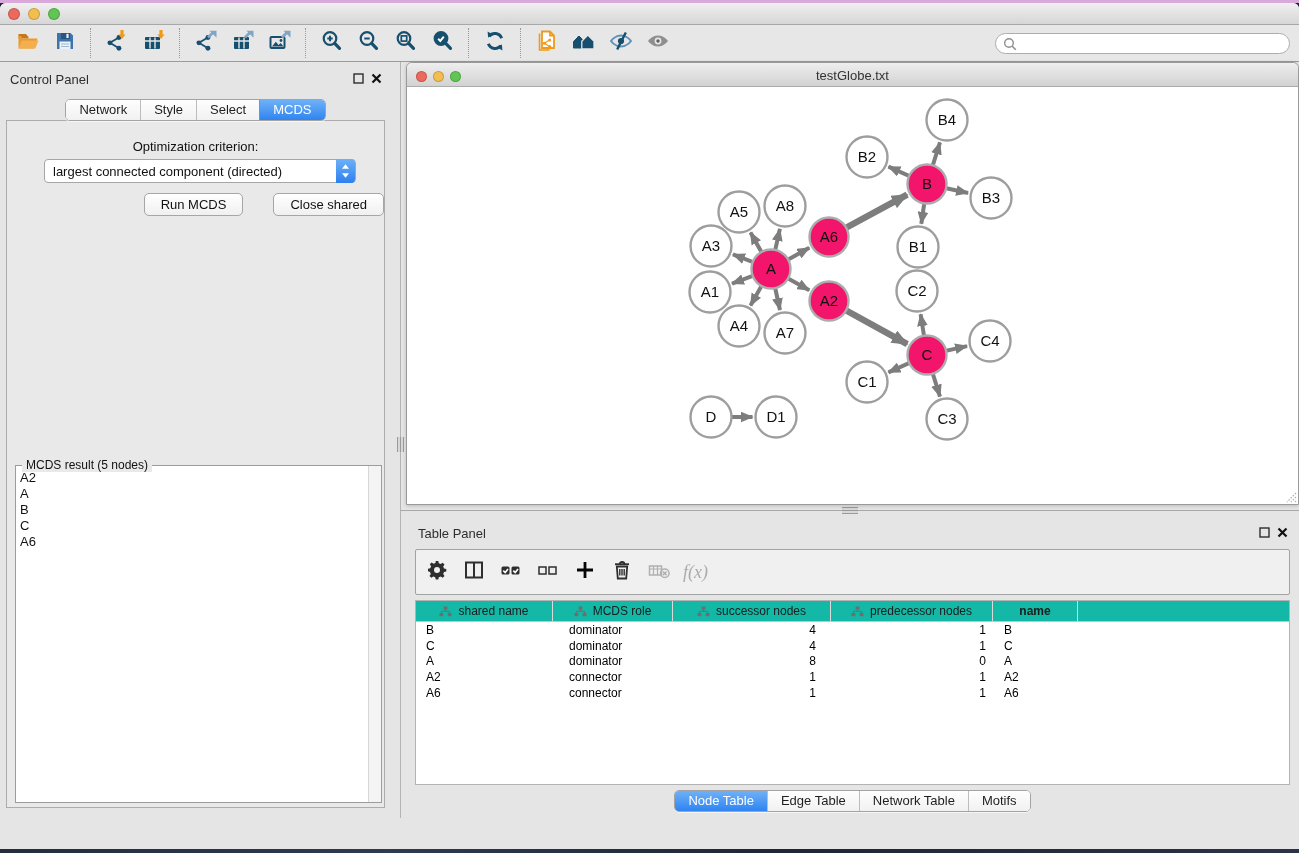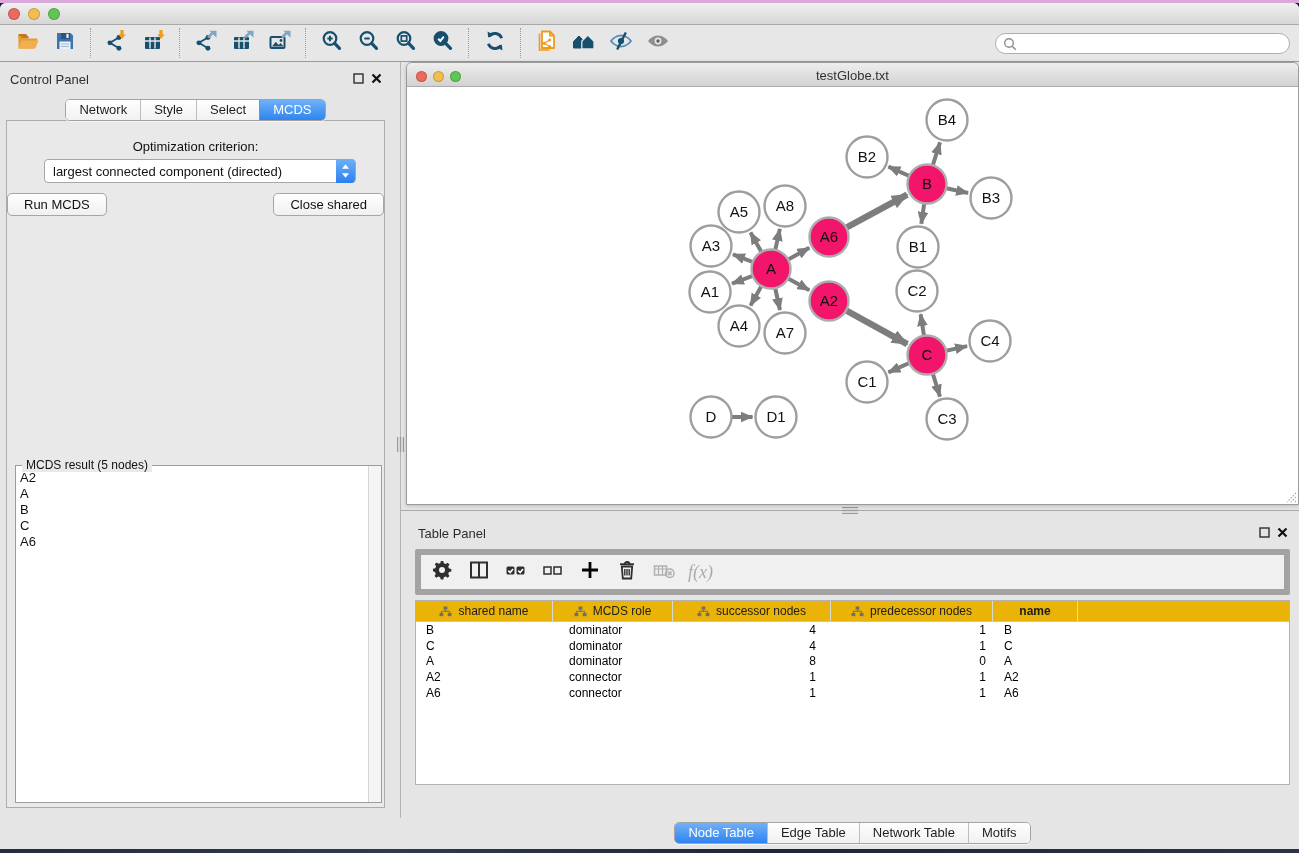--- a/index.html
+++ b/index.html
@@ -56,21 +56,21 @@
   .control-panel { position:absolute; left:0; top:59px; width:391px; height:756px; }
   .cp-tabs { position:absolute; left:0; top:37px; width:100%; text-align:center; z-index:2; }
   .cp-box { position:absolute; left:6px; top:58px; width:379px; height:688px; border:1px solid #ACACAC;
     background:#E9E9E9; }
   .opt-label { position:absolute; left:0; right:0; top:18px; text-align:center; font-size:13px; color:#111; }
   .opt-select { position:absolute; left:37px; top:38px; width:312px; height:24px; background:#fff;
     border:1px solid #A6A6A6; border-radius:4px; font-size:13px; color:#111;
     display:flex; align-items:center; padding-left:8px; }
   .opt-spinner { position:absolute; right:0; top:-1px; width:19px; height:24px; border-radius:0 4px 4px 0;
     background:linear-gradient(#6CB1F8,#2D7FEF); display:flex; align-items:center; justify-content:center; }
-  .cp-buttons { position:absolute; left:0; right:0; top:72px; display:flex; justify-content:space-between; gap:7px; }
+  .cp-buttons { position:absolute; left:0; right:0; top:72px; display:flex; justify-content:flex-end; gap:30px; }
   .btn { height:23px; background:linear-gradient(#FFFFFF,#F0F0F0); border:1px solid #A6A6A6;
     border-radius:5px; font-size:13px; color:#111; padding:0 16px; display:flex; align-items:center; }
   .fieldset { position:absolute; left:8px; top:344px; width:367px; height:338px; border:1px solid #9C9C9C; }
   .fieldset .legend { position:absolute; left:6px; top:-8px; background:#E9E9E9; padding:0 4px;
     font-size:12px; color:#111; }
   .fieldset .list { position:absolute; inset:0; background:#fff; padding:4px 0 0 4px; }
   .fieldset .track { position:absolute; right:0; top:0; bottom:0; width:13px; background:#F4F4F4;
     border-left:1px solid #D6D6D6; }
   .mcds-item { font-size:13px; color:#111; line-height:16px; }
 
@@ -83,32 +83,32 @@
     border-radius:6px 6px 0 0; }
   .net-title .title { position:absolute; left:0; right:0; top:5px; text-align:center; font-size:13px; color:#333; }
   .net-title .lights { top:8px; left:9px; gap:6px; }
   .net-title .light { width:11px; height:11px; }
   .net-canvas { position:absolute; left:0; top:26px; width:891px; height:415px; background:#fff; }
   .resize-corner { position:absolute; right:1px; bottom:1px; width:14px; height:13px; }
 
   
   .table-panel { position:absolute; left:406px; top:514px; width:893px; height:301px; }
   .tp-toolbar { position:absolute; left:9px; top:32px; width:875px; height:46px; background:#F0F0F0;
-    border:6px solid #a3a3a3; border-radius:2px; display:flex; align-items:center; padding-left:7px; gap:10px; }
+    border:1px solid #a3a3a3; border-radius:2px; display:flex; align-items:center; padding-left:7px; gap:10px; }
   .tp-btn { width:27px; height:30px; display:flex; align-items:center; justify-content:center; }
   .fx { font-family:"Liberation Serif", serif; font-style:italic; font-size:18px; color:#ABABAB; }
   .tp-table { position:absolute; left:9px; top:83px; width:875px; height:185px; background:#fff;
     border:1px solid #B3B3B3; overflow:hidden; }
-  .thead { display:flex; height:21px; background:#eab308; border-bottom:1px solid #C4C4C4; }
+  .thead { display:flex; height:21px; background:#14b8a6; border-bottom:1px solid #C4C4C4; }
   .th { display:flex; align-items:center; justify-content:center; gap:6px; font-size:12px; color:#1c1c1c;
     border-right:1px solid #D9D9D9; height:100%; }
   .trow { display:flex; height:15.7px; align-items:center; }
   .td { font-size:12px; color:#000; white-space:nowrap; overflow:hidden; }
 
-  .tp-tabs { position:absolute; left:0; top:273px; width:100%; text-align:center;margin-top:32px; }
+  .tp-tabs { position:absolute; left:0; top:273px; width:100%; text-align:center; }
 
   
   .statusbar { position:absolute; left:0; top:815px; width:100%; height:31px; background:#EDEDED;
     border-top:1px solid #BDBDBD; }
   .list-btn { position:absolute; left:10px; top:3px; width:26px; height:25px;
     background:linear-gradient(#FDFDFD,#EDEDED); border:1px solid #ADADAD; border-radius:3px;
     display:flex; align-items:center; justify-content:center; }
   .memory-btn { position:absolute; right:8px; top:4px; height:24px; background:linear-gradient(#FFFFFF,#F2F2F2);
     border:1px solid #ADADAD; border-radius:4px; display:flex; align-items:center; gap:6px; padding:0 10px; }
   .memory-dot { width:11px; height:11px; border-radius:50%; background:#1FA32E; }

